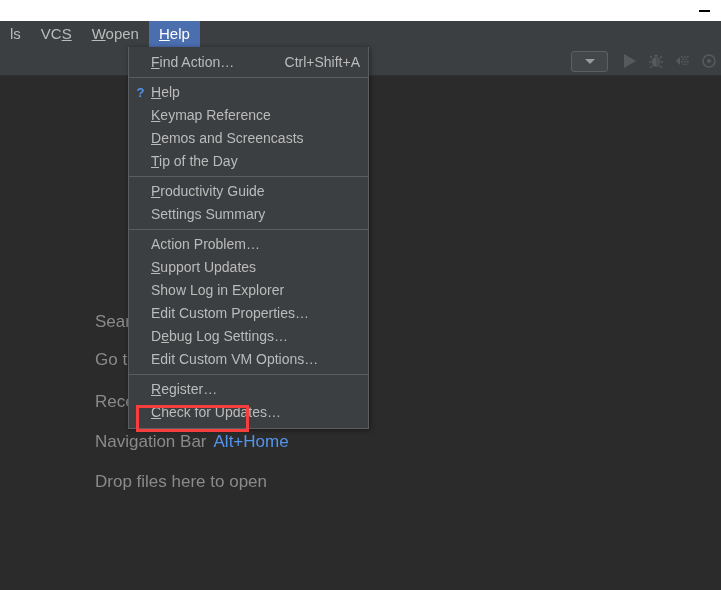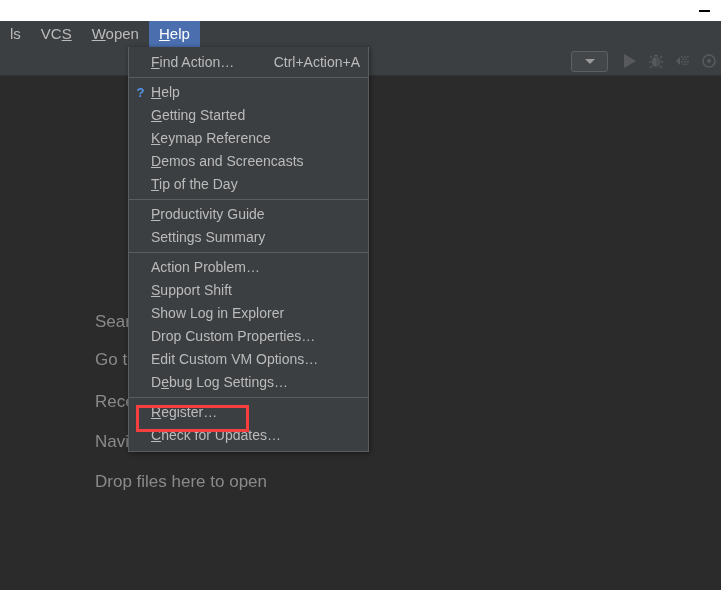--- a/index.html
+++ b/index.html
@@ -283,32 +283,29 @@
     </div>
     <div class="wrow" style="top:396px">
       <span>Drop files here to open</span>
     </div>
   </div>
 
   <div class="menu">
 
     <div class="menu-item pad-first">
       <span class="menu-label"><span class="mn">F</span><span>ind Action…</span></span>
-      <span class="menu-accel">Ctrl+Action+A</span>
+      <span class="menu-accel">Ctrl+Shift+A</span>
     </div>
     <div class="sep"></div>
 
     <div class="menu-item">
       <span class="ic">?</span>
       <span class="menu-label"><span class="mn">H</span><span>elp</span></span>
     </div>
     <div class="menu-item">
-      <span class="menu-label"><span class="mn">G</span><span>etting Started</span></span>
-    </div>
-    <div class="menu-item">
       <span class="menu-label"><span class="mn">K</span><span>eymap Reference</span></span>
     </div>
     <div class="menu-item">
       <span class="menu-label"><span class="mn">D</span><span>emos and Screencasts</span></span>
     </div>
     <div class="menu-item">
       <span class="menu-label"><span class="mn">T</span><span>ip of the Day</span></span>
     </div>
     <div class="sep"></div>
 
@@ -317,34 +314,34 @@
     </div>
     <div class="menu-item">
       <span class="menu-label">Settings Summary</span>
     </div>
     <div class="sep"></div>
 
     <div class="menu-item">
       <span class="menu-label">Action Problem…</span>
     </div>
     <div class="menu-item">
-      <span class="menu-label"><span class="mn">S</span><span>upport Shift</span></span>
+      <span class="menu-label"><span class="mn">S</span><span>upport Updates</span></span>
     </div>
     <div class="menu-item">
       <span class="menu-label">Show Log in Explorer</span>
     </div>
     <div class="menu-item">
-      <span class="menu-label">Drop Custom Properties…</span>
+      <span class="menu-label">Edit Custom Properties…</span>
+    </div>
+    <div class="menu-item">
+      <span class="menu-label"><span>D</span><span class="mn">e</span><span>bug Log Settings…</span></span>
     </div>
     <div class="menu-item">
       <span class="menu-label">Edit Custom VM Options…</span>
     </div>
-    <div class="menu-item">
-      <span class="menu-label"><span>D</span><span class="mn">e</span><span>bug Log Settings…</span></span>
-    </div>
     <div class="sep"></div>
 
     <div class="menu-item">
       <span class="menu-label"><span class="mn">R</span><span>egister…</span></span>
     </div>
     <div class="menu-item">
       <span class="menu-label"><span class="mn">C</span><span>heck for Updates…</span></span>
     </div>
     <div style="height:4px"></div>
   </div>

